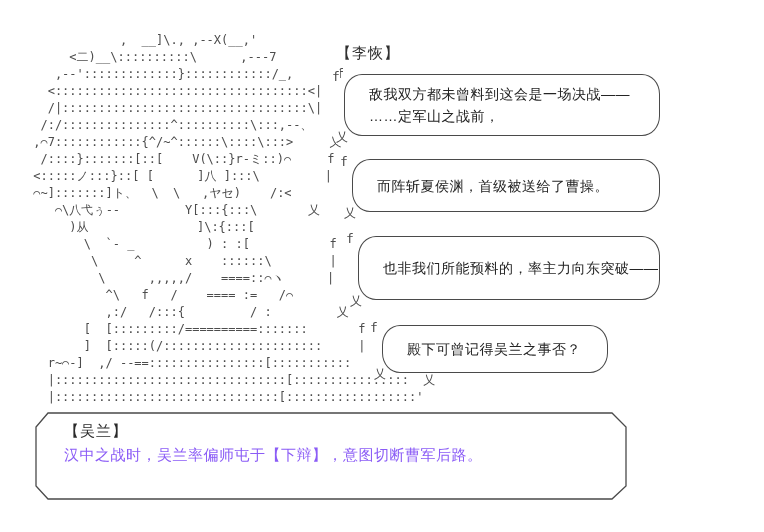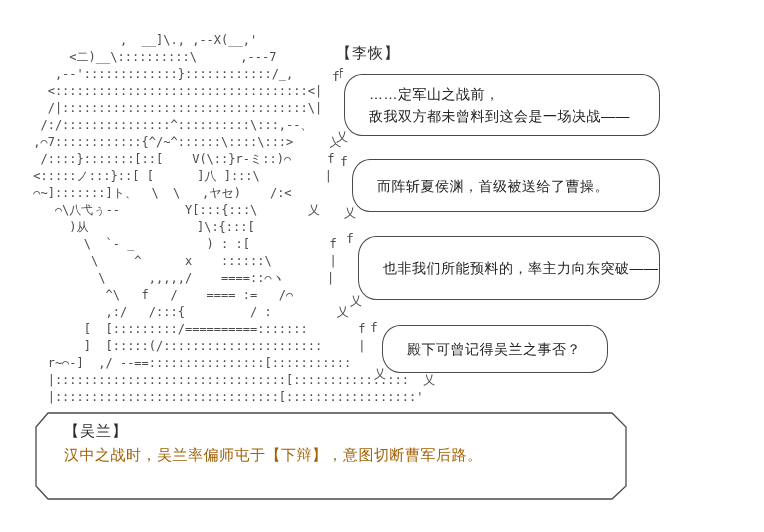--- a/index.html
+++ b/index.html
@@ -38,21 +38,21 @@
   .tail-bottom{left:-9px;bottom:-9px;font-size:12px;}
   #bubble-1{left:344px;top:74px;width:316px;height:62px;}
   #bubble-2{left:352px;top:159px;width:308px;height:53px;}
   #bubble-3{left:358px;top:236px;width:302px;height:64px;}
   #bubble-4{left:382px;top:325px;width:226px;height:48px;}
   
   .info-box-svg{position:absolute;left:0;top:0;}
   .info-title{
     position:absolute;left:64px;top:422px;font-size:15px;color:#2a2a2a;letter-spacing:1px;
   }
-  .info-line1{position:absolute;left:64px;top:446px;font-size:15px;color:#a16207;letter-spacing:0.5px;white-space:nowrap;}
+  .info-line1{position:absolute;left:64px;top:446px;font-size:15px;color:#8b5cf6;letter-spacing:0.5px;white-space:nowrap;}
   .info-line2{position:absolute;left:64px;top:469px;font-size:15px;color:#2a2a2a;letter-spacing:0.5px;white-space:nowrap;}
 </style>
 </head>
 <body>
 
 <div class="canvas">
 
   <pre class="aa">             ,  __]\., ,--X(__,'
       &lt;二)__\::::::::::\      ,---7
     ,--':::::::::::::}::::::::::::/_,      f
@@ -75,22 +75,22 @@
    r~⌒-]  ,/ --==::::::::::::::::[:::::::::::
    |::::::::::::::::::::::::::::::::[::::::::::::::::  乂
    |:::::::::::::::::::::::::::::::[::::::::::::::::::'</pre>
 
   <div class="speaker-label">【李恢】</div>
 
   <div class="bubble" id="bubble-1">
     <span class="tail-top">f</span>
     <span class="tail-bottom">乂</span>
     <div class="lines">
+      <div>敌我双方都未曾料到这会是一场决战——</div>
       <div>……定军山之战前，</div>
-      <div>敌我双方都未曾料到这会是一场决战——</div>
     </div>
   </div>
 
   <div class="bubble" id="bubble-2">
     <span class="tail-top">f</span>
     <span class="tail-bottom">乂</span>
     <div class="lines">
       <div>而阵斩夏侯渊，首级被送给了曹操。</div>
     </div>
   </div>

